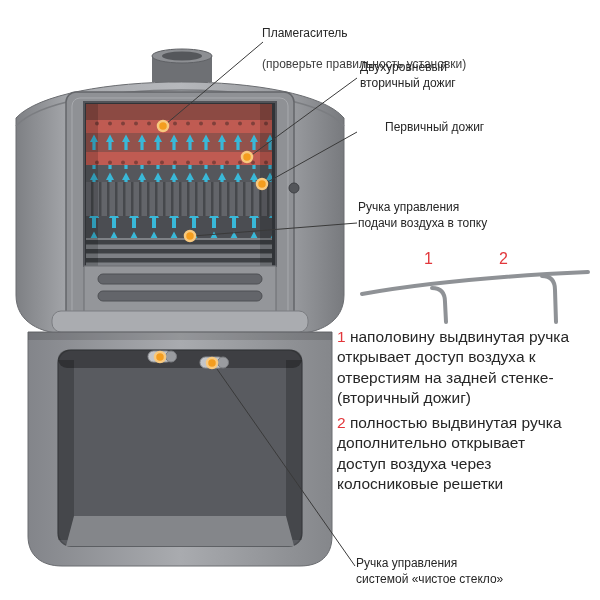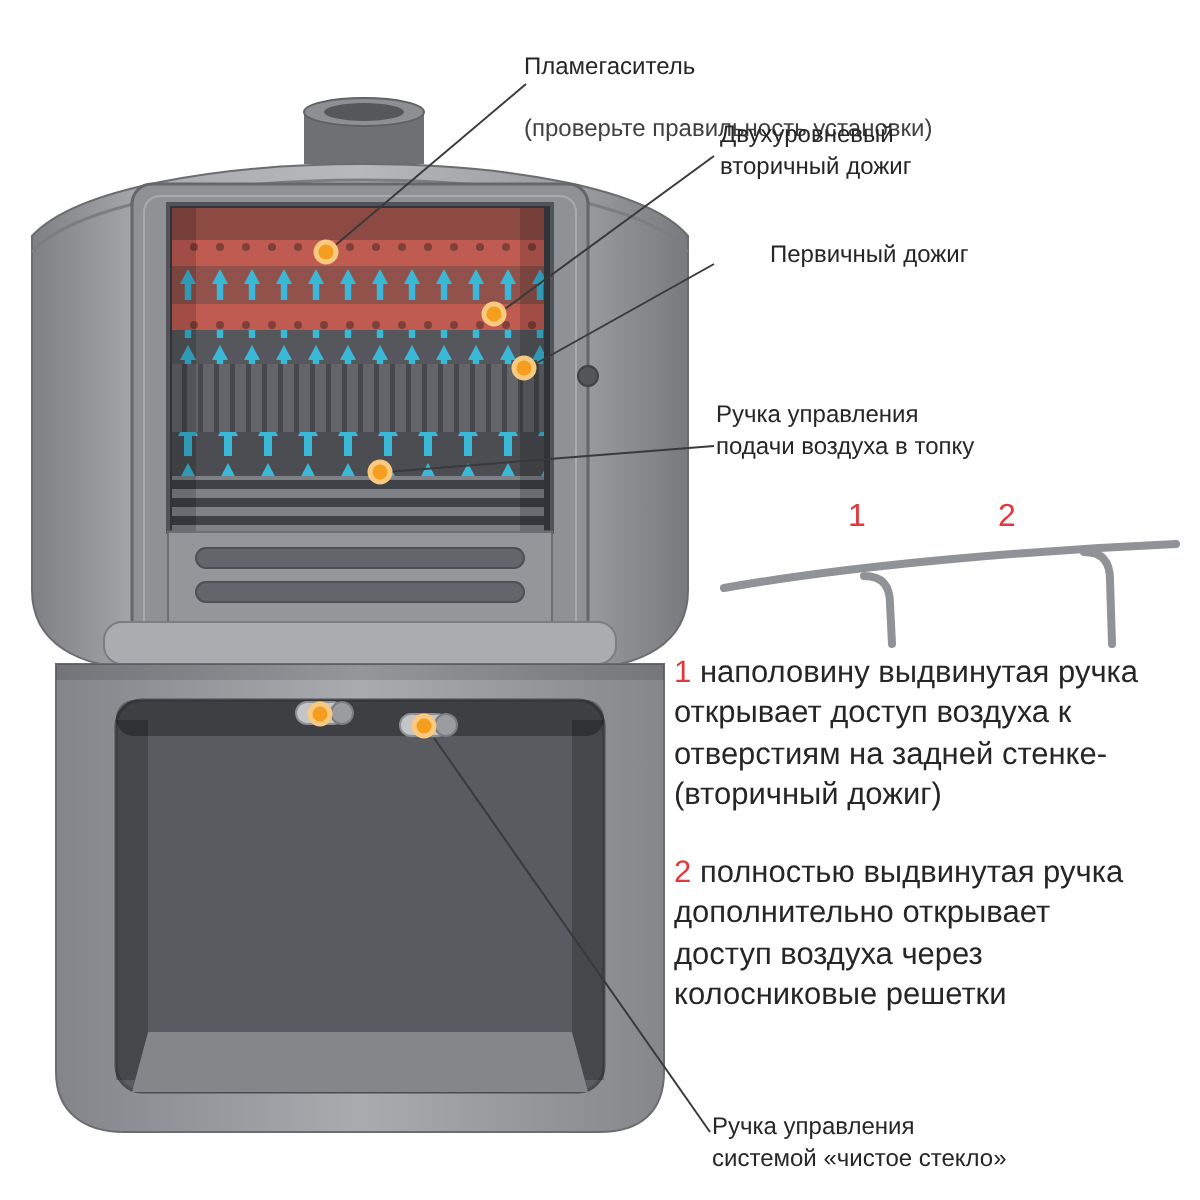--- a/index.html
+++ b/index.html
@@ -157,21 +157,21 @@
 <div class="posnum" style="left:499px; top:250px;">2</div>
 
 <div class="note" style="left:337px; top:327px;">
   <span class="num">1</span>
   <span class="txt">наполовину выдвинутая ручка
 открывает доступ воздуха к
 отверстиям на задней стенке-
 (вторичный дожиг)</span>
 </div>
 
-<div class="note" style="left:337px; top:427px;">
+<div class="note" style="left:337px; top:413px;">
   <span class="num">2</span>
   <span class="txt">полностью выдвинутая ручка
 дополнительно открывает
 доступ воздуха через
 колосниковые решетки</span>
 </div>
 
 <div class="lbl" style="left:356px; top:556px;">Ручка управления
 системой «чистое стекло»</div>
 

